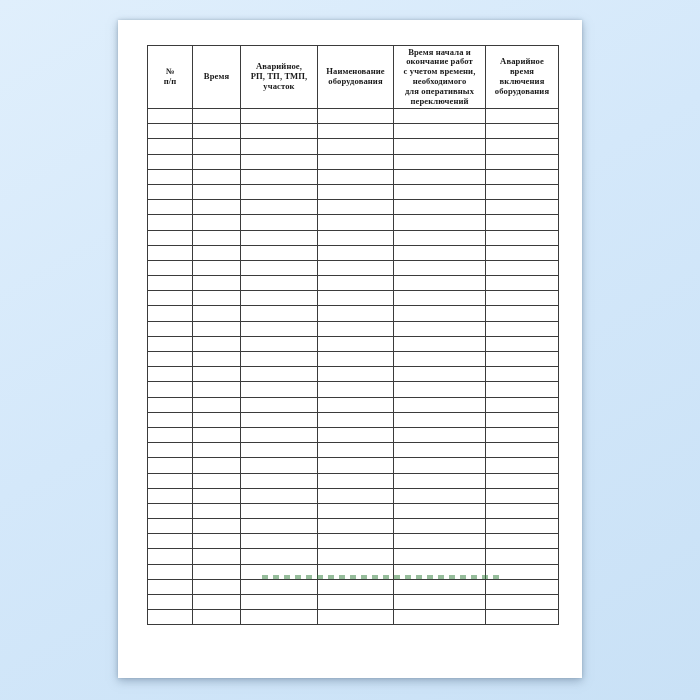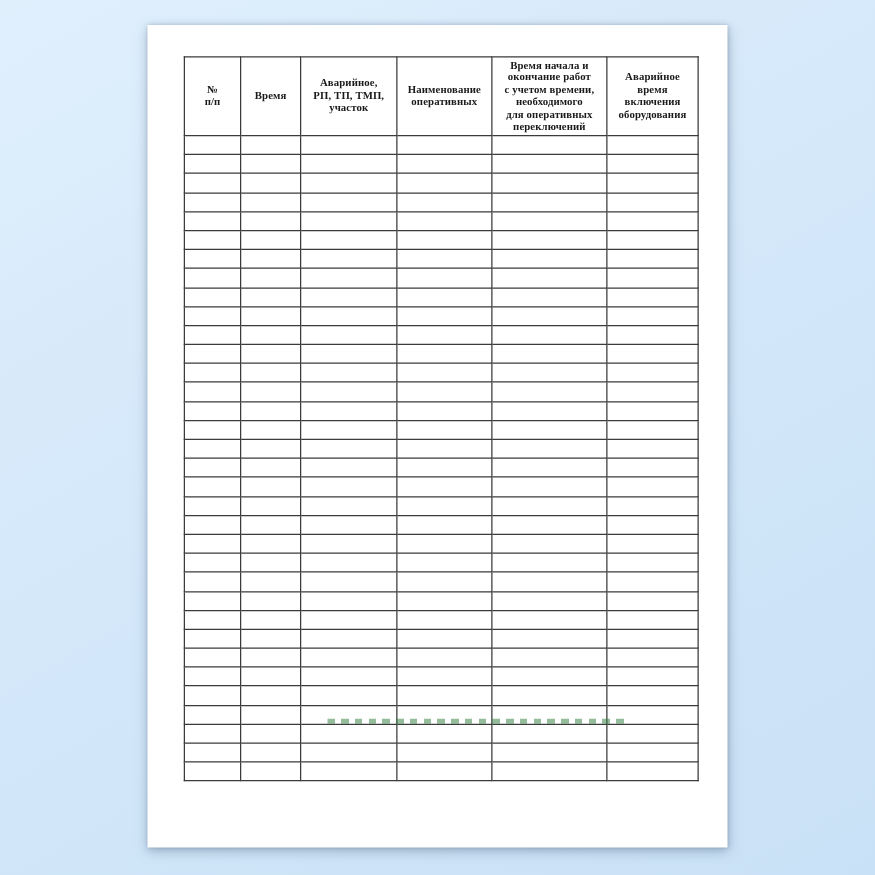--- a/index.html
+++ b/index.html
@@ -86,21 +86,21 @@
     </colgroup>
     <thead>
       <tr>
         <th>№
 п/п</th>
         <th>Время</th>
         <th>Аварийное,
 РП, ТП, ТМП,
 участок</th>
         <th>Наименование
-оперативных</th>
+оборудования</th>
         <th>Время начала и
 окончание работ
 с учетом времени,
 необходимого
 для оперативных
 переключений</th>
         <th>Аварийное
 время
 включения
 оборудования</th>

